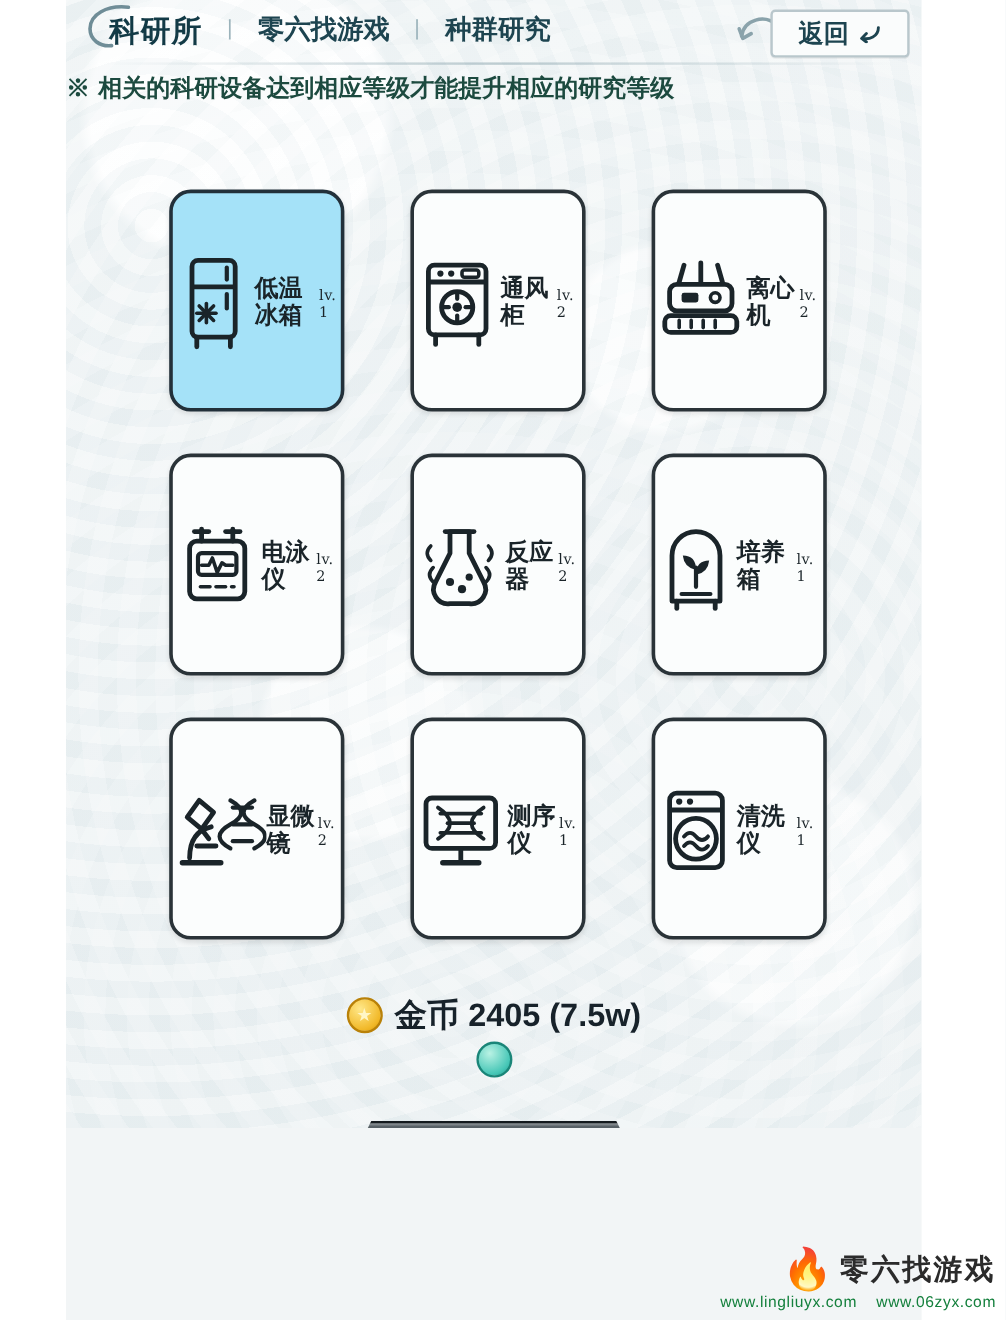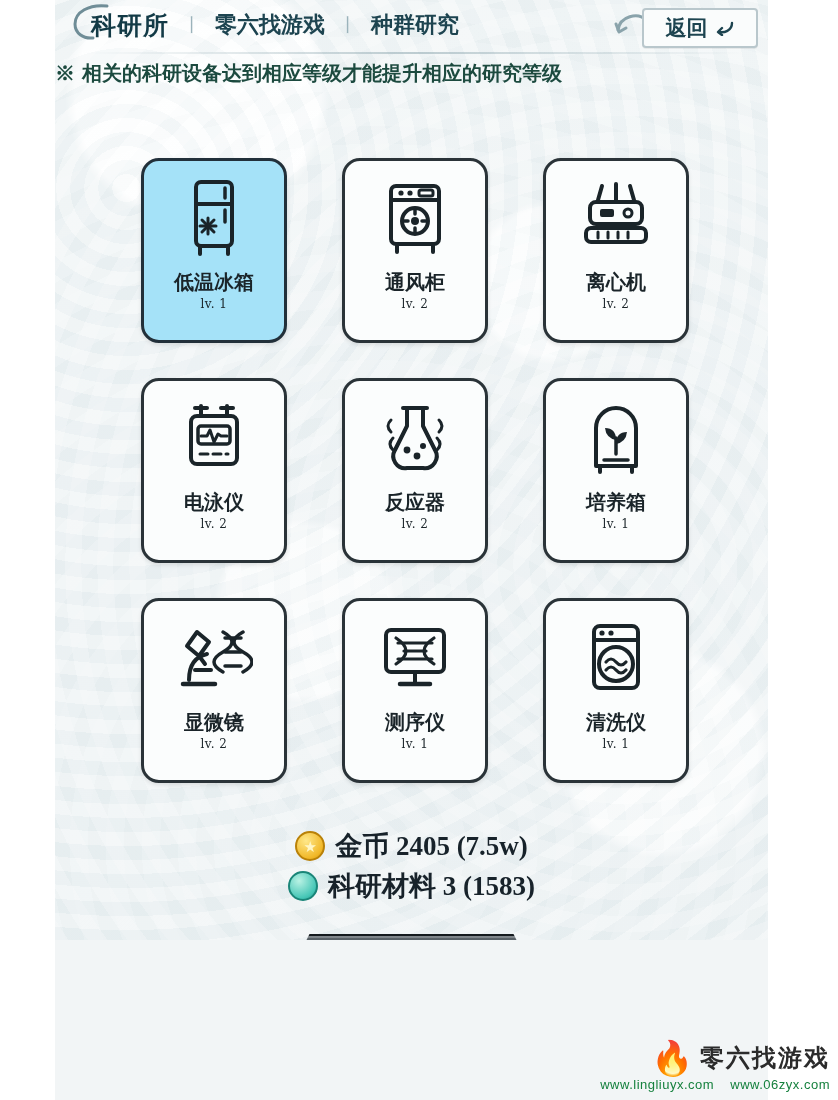--- a/index.html
+++ b/index.html
@@ -176,21 +176,20 @@
     grid-row-gap: 35px;
     z-index: 10;
   }
   .card {
     width: 146px;
     height: 185px;
     border-radius: 18px;
     background: #fbfdfd;
     border: 3px solid #2a3338;
     display: flex;
-    flex-direction: column;
     align-items: center;
     justify-content: flex-start;
     box-shadow: 0 2px 4px rgba(0,0,0,0.10);
     box-sizing: border-box;
   }
   .card.selected {
     background: #a5e2f8;
     border-color: #22303a;
   }
   .card .icon-wrap {
@@ -224,21 +223,21 @@
     z-index: 10;
   }
   .res-row {
     display: flex;
     align-items: center;
     justify-content: center;
     gap: 10px;
     margin-bottom: 4px;
   }
   .res-row .text {
-    font-family: Liberation Serif, serif;
+    font-family: Liberation Sans, sans-serif;
     font-weight: bold;
     font-size: 27px;
     color: #17222a;
     white-space: nowrap;
   }
   .coin-icon {
     width: 26px; height: 26px;
     border-radius: 50%;
     background: radial-gradient(circle at 35% 30%, #ffe88a, #f1b828 70%, #cf9409);
     border: 2px solid #b98108;
@@ -576,21 +575,20 @@
 
     </div>
 
     <div class="resources">
       <div class="res-row">
         <span class="coin-icon">★</span>
         <span class="text">金币  2405 (7.5w)</span>
       </div>
       <div class="res-row">
         <span class="mat-icon"></span>
-        <span class="text">科研材料  3 (1583)</span>
       </div>
     </div>
 
     <div class="upgrade-wrap">
       <div class="ribbon-left"></div>
       <div class="upgrade-btn">
         <span class="label">设备升级</span>
       </div>
       <div class="ribbon-right"></div>
     </div>

